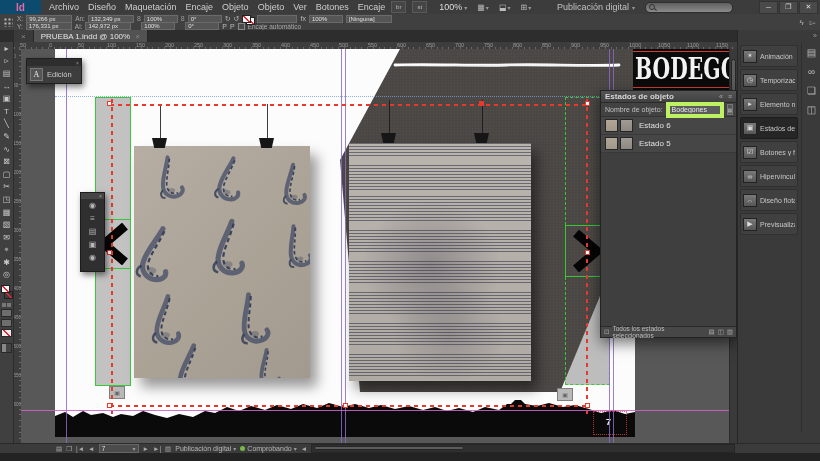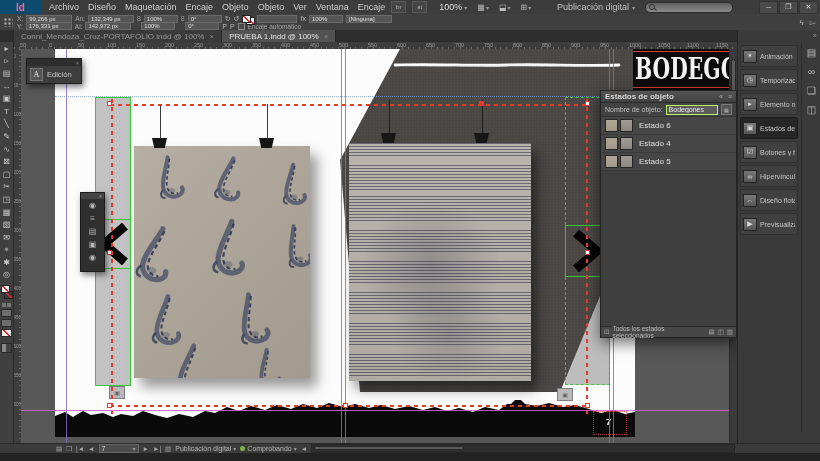--- a/index.html
+++ b/index.html
@@ -135,21 +135,21 @@
 
   
   .statespanel{position:absolute;left:600px;top:90px;width:137px;height:248px;background:#3f3f3f;
                border:1px solid #232323;box-shadow:0 5px 14px rgba(0,0,0,.55);box-sizing:border-box;}
   .sp-head{height:11px;background:linear-gradient(#545454,#414141);border-bottom:1px solid #2a2a2a;
            display:flex;align-items:center;padding:0 4px;}
   .sp-title{font-size:8px;font-weight:bold;color:#d6d6d6;flex:1;}
   .sp-hicon{font-size:7px;color:#aaa;margin-left:5px;}
   .sp-name{height:13px;background:#424242;display:flex;align-items:center;gap:3px;padding:0 4px;border-bottom:1px solid #333;}
   .sp-namelabel{font-size:7px;color:#c0c0c0;white-space:nowrap;}
-  .sp-nameinput{width:46px;height:8px;background:#5c5c5c;border:1px solid #bef264;font-size:7px;color:#e8e8e8;
+  .sp-nameinput{width:46px;height:8px;background:#5c5c5c;border:4px solid #bef264;font-size:7px;color:#e8e8e8;
                 padding:0 2px;font-family:"Liberation Sans",sans-serif;outline:none;}
   .sp-namicon{width:11px;height:9px;border:1px solid #777;background:#555;font-size:5px;color:#bbb;
               display:flex;align-items:center;justify-content:center;}
   #staterows{}
   .staterow{height:17px;display:flex;align-items:center;background:#464646;border-bottom:1px solid #393939;padding-left:4px;}
   .staterow.sel{background:#3e5a7d;}
   .thumb{width:13px;height:13px;border:1px solid #262626;margin-right:2px;box-sizing:border-box;}
   .staterow .t1{background:linear-gradient(#b2a796,#a2988a);}
   .staterow .t2{background:linear-gradient(#a09a93,#8e8983);}
   .staterow:nth-child(4) .t1{background:#6f6a62;}
@@ -196,21 +196,21 @@
   <div class="menubar">
     <div class="logo">Id</div>
     <div id="menus">
         <span class="menu-item">Archivo</span>
         <span class="menu-item">Diseño</span>
         <span class="menu-item">Maquetación</span>
         <span class="menu-item">Encaje</span>
         <span class="menu-item">Objeto</span>
         <span class="menu-item">Objeto</span>
         <span class="menu-item">Ver</span>
-        <span class="menu-item">Ventana</span>
+        <span class="menu-item">Botones</span>
         <span class="menu-item">Encaje</span>
       </div>
     <span class="mb-iconbox">br</span>
     <span class="mb-iconbox">st</span>
     <span class="zoom-dd">
       <span>100%</span>
       <span class="dd-caret">▾</span>
     </span>
     <span class="appbar-dd">▦<span class="dd-caret">▾</span></span>
     <span class="appbar-dd">⬓<span class="dd-caret">▾</span></span>
@@ -268,21 +268,20 @@
       <span class="cb-lab">Encaje automático</span>
     </div>
     <div class="cb-right">
       <span>ϟ</span>
       <span>▻</span>
     </div>
   </div>
 
   <div class="tabbar" id="tabbar">
       <div class="tab">
-        <span>Conni_Mendoza_Cruz-PORTAFOLIO.indd @ 100%</span>
         <span class="tclose">×</span>
       </div>
       <div class="tab active">
         <span>PRUEBA 1.indd @ 100%</span>
         <span class="tclose">×</span>
       </div>
     </div>
 
   <div class="hruler" id="hruler">
       <span class="hrl" style="left: 6px;">50</span>
@@ -506,25 +505,20 @@
     </div>
     <div id="staterows">
         <div class="staterow">
           <span class="thumb t1"></span>
           <span class="thumb t2"></span>
           <span class="stlabel">Estado 6</span>
         </div>
         <div class="staterow">
           <span class="thumb t1"></span>
           <span class="thumb t2"></span>
-          <span class="stlabel">Estado 4</span>
-        </div>
-        <div class="staterow">
-          <span class="thumb t1"></span>
-          <span class="thumb t2"></span>
           <span class="stlabel">Estado 5</span>
         </div>
       </div>
     <div class="sp-fill" style="height:117px;"></div>
     <div class="sp-foot">
       <span class="sp-ficon">⊡</span>
       <span class="sp-footlabel">Todos los estados seleccionados</span>
       <span class="sp-ficon">▤</span>
       <span class="sp-ficon">◫</span>
       <span class="sp-ficon">▥</span>

